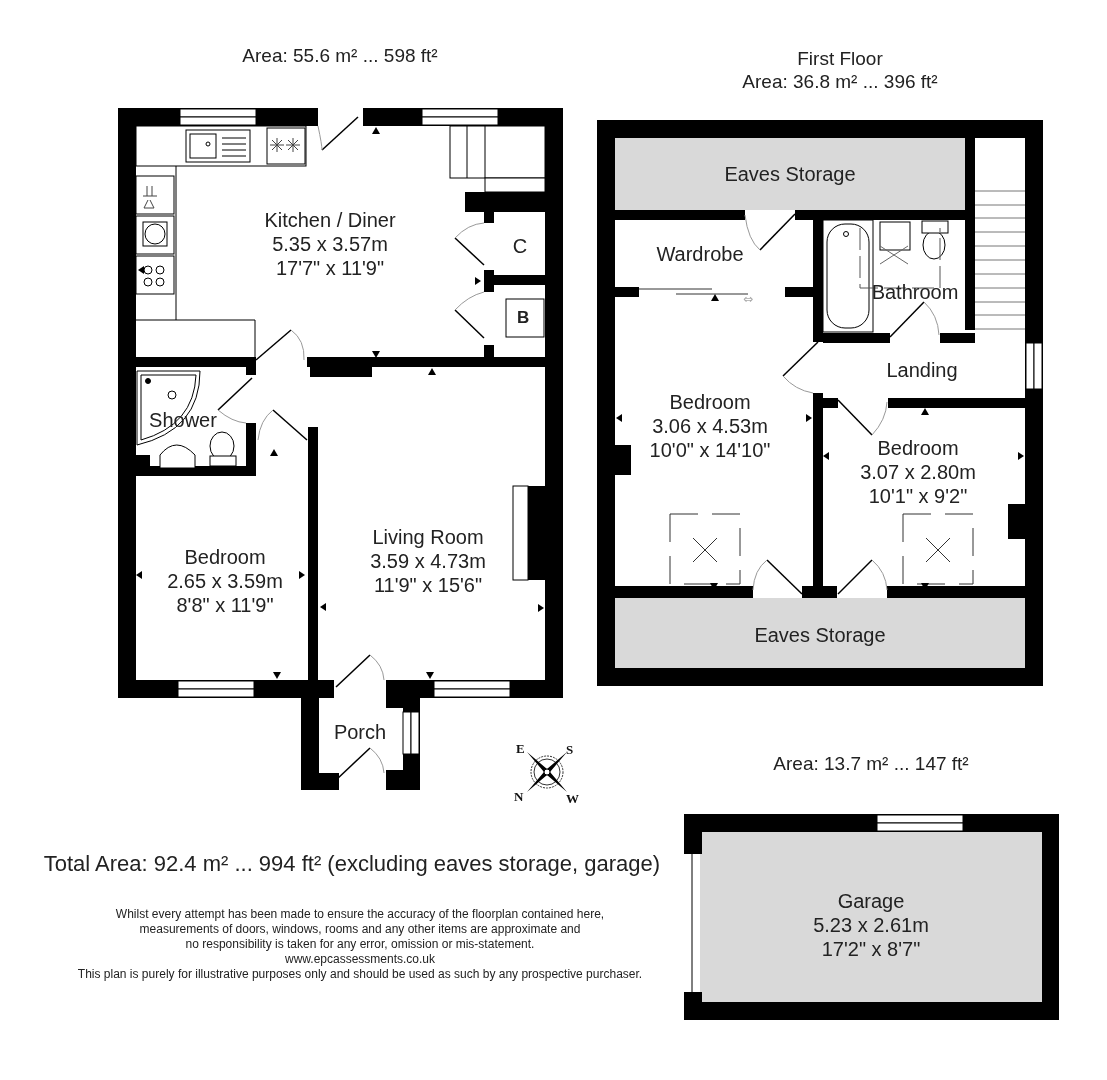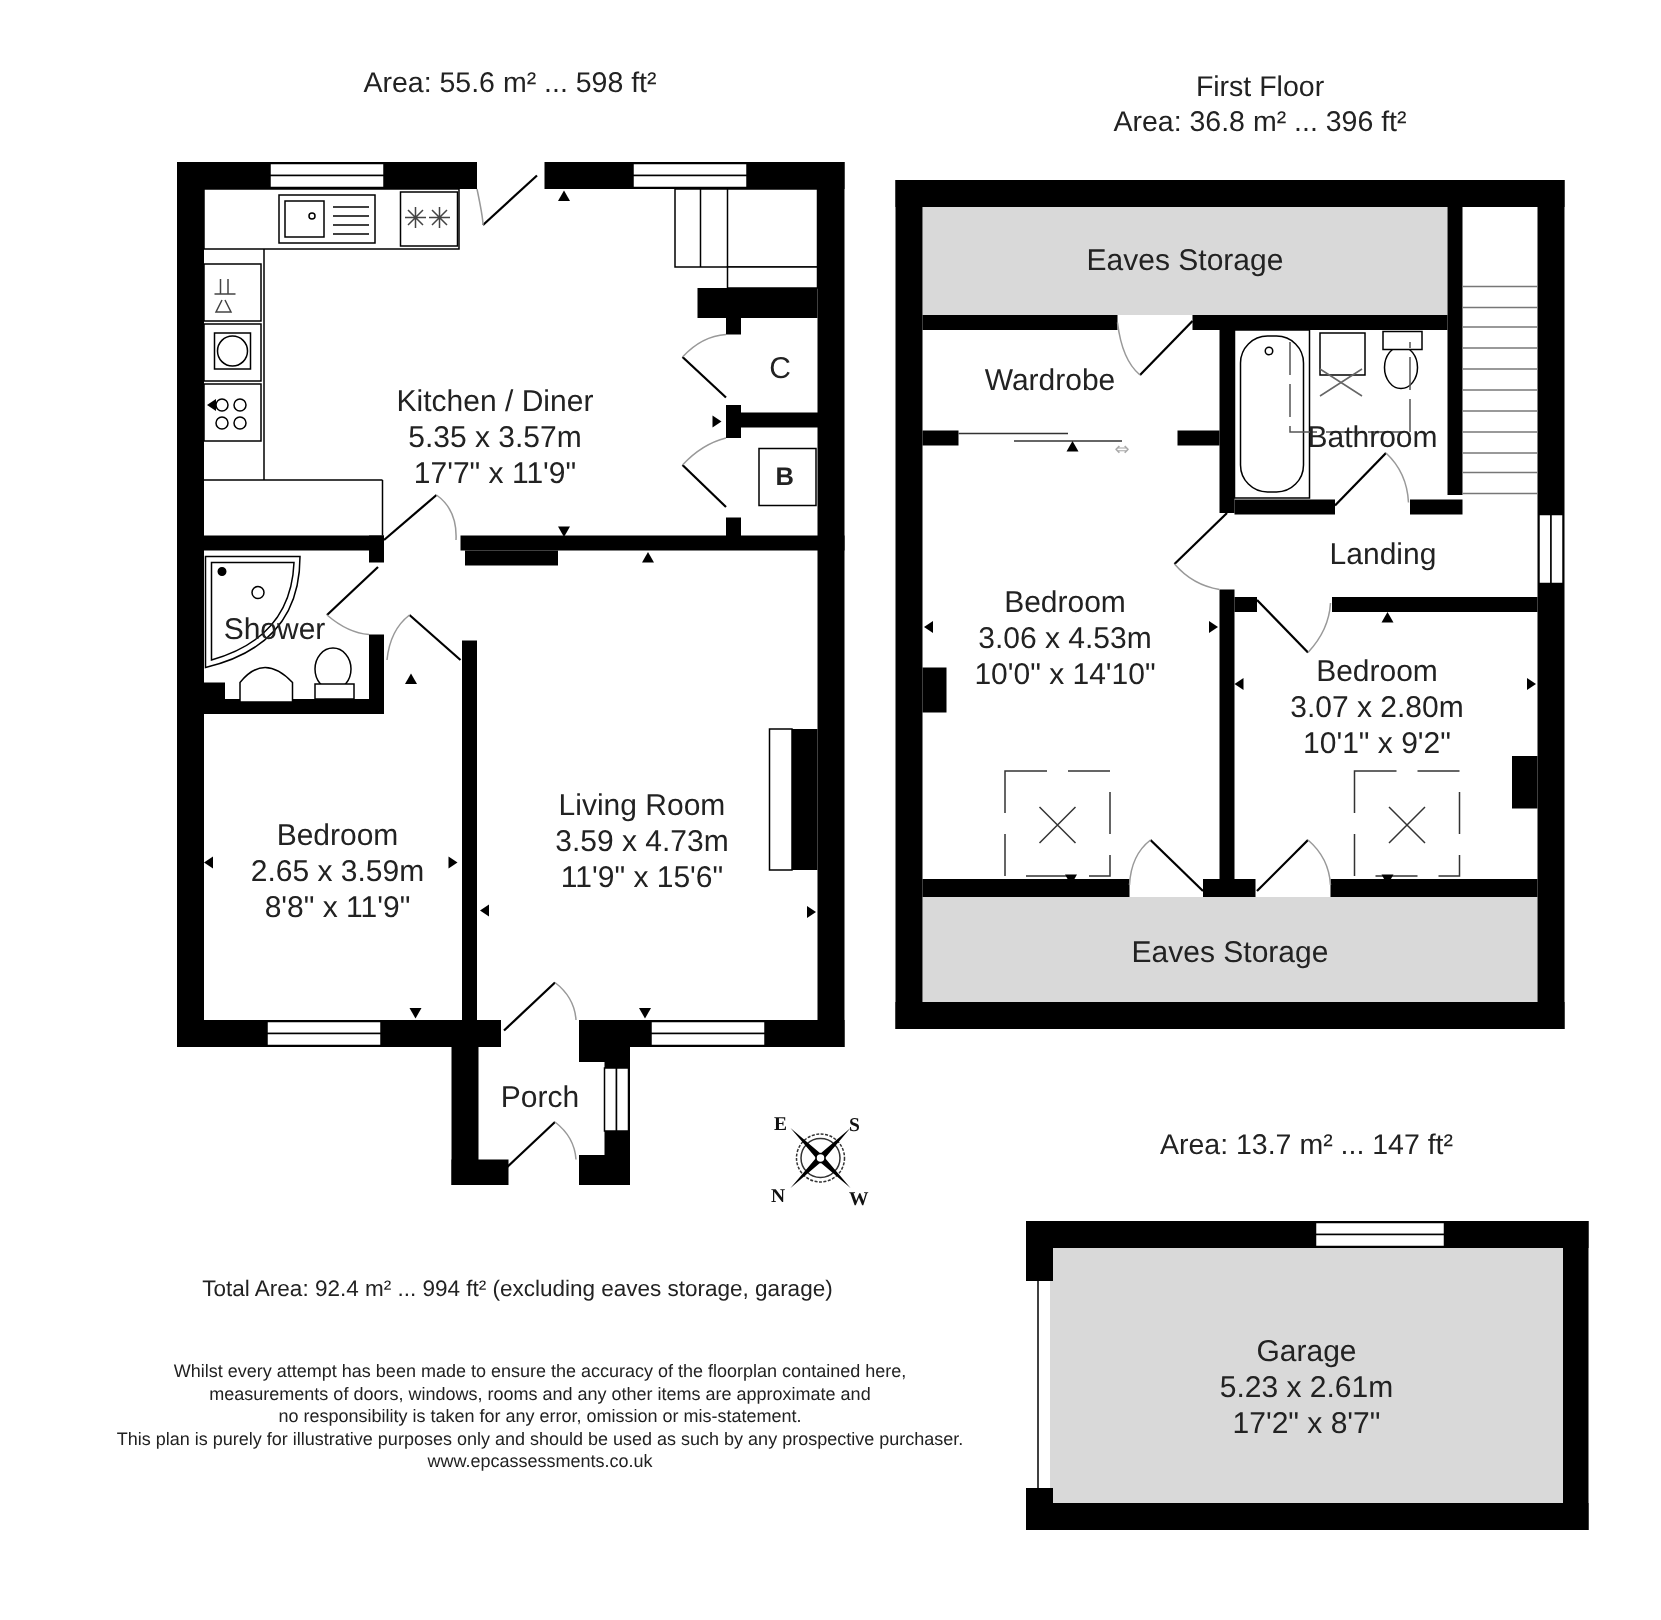--- a/index.html
+++ b/index.html
@@ -5,21 +5,21 @@
   html, body { margin:0; padding:0; background:#ffffff; }
   body { width:1107px; height:1080px; position:relative; overflow:hidden;
          font-family:"Liberation Sans", sans-serif; color:#222; }
   svg.plan { position:absolute; left:0; top:0; width:1107px; height:1080px; }
   .lbl { position:absolute; text-align:center; white-space:nowrap; color:#222;
          font-family:"Liberation Sans", sans-serif; line-height:1.2; }
   .title { font-size:19px; }
   .room { font-size:20px; }
   .room-name { display:block; }
   .room-dim { display:block; }
-  .total { font-size:15px; }
+  .total { font-size:22px;text-align:right; }
   .disclaimer { font-size:12px; line-height:1.25; }
   .compass-letter { position:absolute; font-family:"Liberation Serif", serif; font-weight:bold; font-size:13px; color:#111; }
   .boiler { position:absolute; font-weight:bold; font-size:17px; }
 </style>
 </head>
 <body>
 
 <svg class="plan" viewBox="0 0 1107 1080">
 
   <g fill="#000">
@@ -272,21 +272,21 @@
 
 <div class="lbl title" style="left:190px; top:45px; width:300px;">
   <span class="room-name">Area: 55.6 m² ... 598 ft²</span>
 </div>
 
 <div class="lbl title" style="left:690px; top:48px; width:300px;">
   <span class="room-name">First Floor</span>
   <span class="room-name">Area: 36.8 m² ... 396 ft²</span>
 </div>
 
-<div class="lbl room" style="left:230px; top:208px; width:200px;margin-top:48px;">
+<div class="lbl room" style="left:230px; top:208px; width:200px;">
   <span class="room-name">Kitchen / Diner</span>
   <span class="room-dim">5.35 x 3.57m</span>
   <span class="room-dim">17'7" x 11'9"</span>
 </div>
 
 <div class="lbl room" style="left:508px; top:234px; width:24px;">
   <span>C</span>
 </div>
 <div class="boiler" style="left:517px; top:308px;">
   <span>B</span>
@@ -353,15 +353,15 @@
 <span class="compass-letter" style="left:566px; top:791px;">W</span>
 
 <div class="lbl total" style="left:30px; top:851px; width:630px;">
   <span>Total Area: 92.4 m² ... 994 ft² (excluding eaves storage, garage)</span>
 </div>
 
 <div class="lbl disclaimer" style="left:20px; top:907px; width:680px;">
   <span class="room-name">Whilst every attempt has been made to ensure the accuracy of the floorplan contained here,</span>
   <span class="room-name">measurements of doors, windows, rooms and any other items are approximate and</span>
   <span class="room-name">no responsibility is taken for any error, omission or mis-statement.</span>
+  <span class="room-name">www.epcassessments.co.uk</span>
   <span class="room-name">This plan is purely for illustrative purposes only and should be used as such by any prospective purchaser.</span>
-  <span class="room-name">www.epcassessments.co.uk</span>
 </div>
 
 </body></html>

